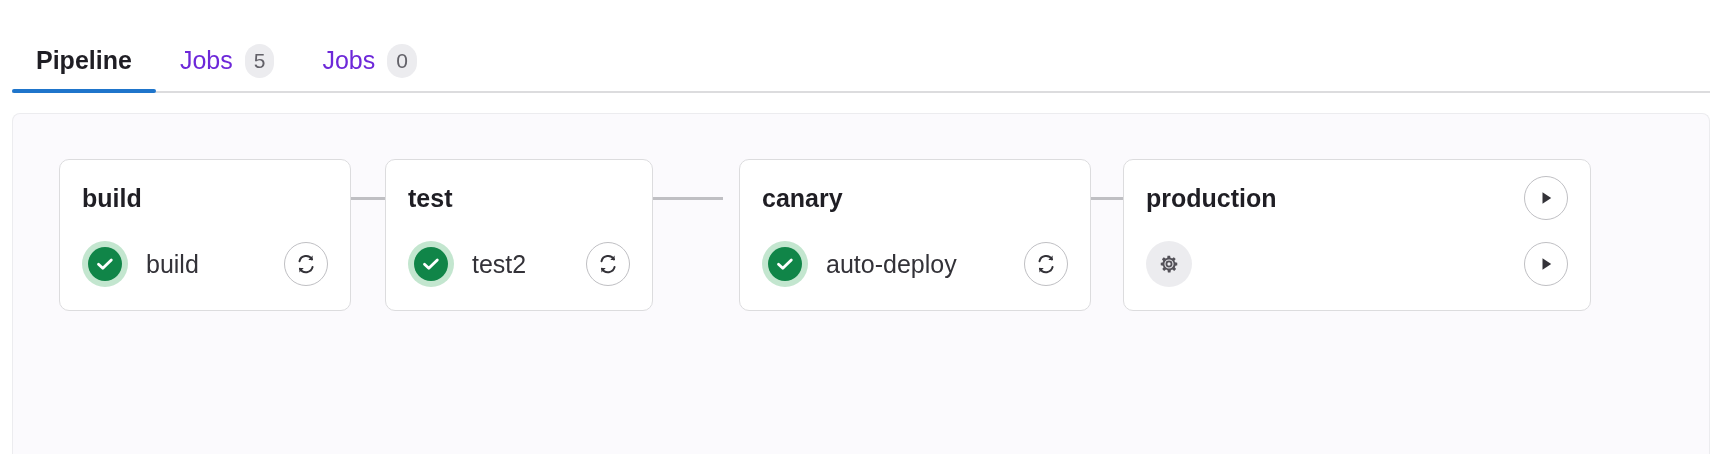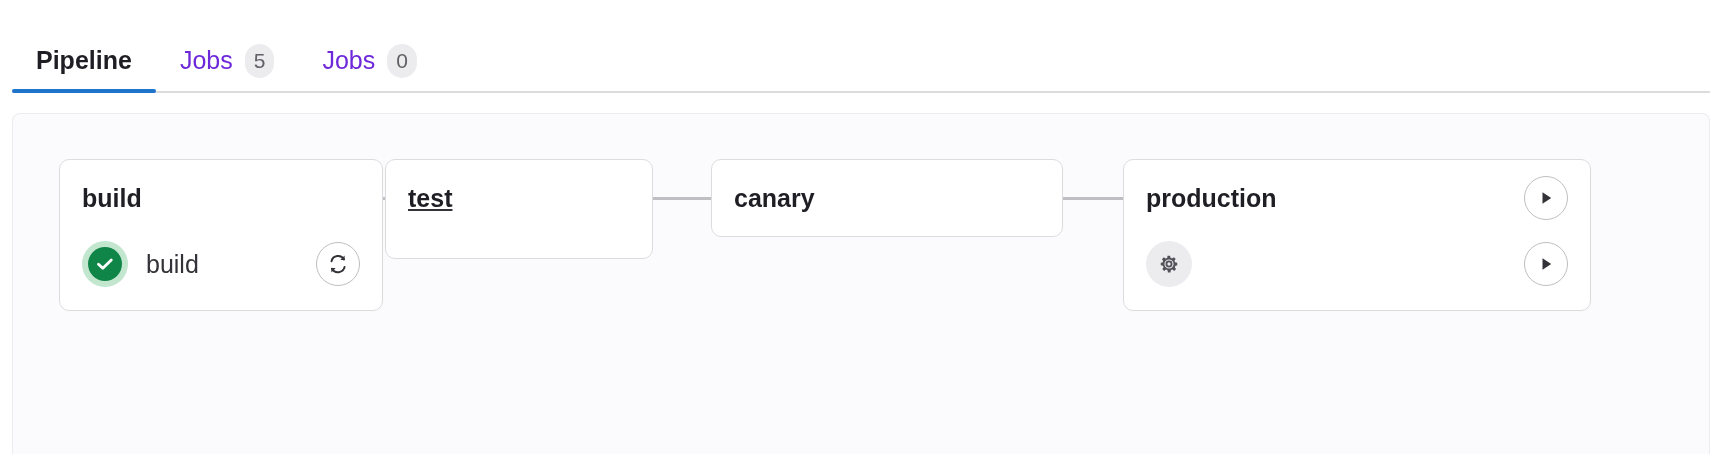--- a/index.html
+++ b/index.html
@@ -223,21 +223,21 @@
 </div>
 
 <div class="panel">
   <div class="graph">
 
     <div class="connector" style="left:312px;  width:72px;"></div>
     <div class="connector" style="left:638px;  width:72px;"></div>
     <div class="connector" style="left:1050px; width:72px;"></div>
 
     <div class="stage-col" style="left:46px; top:45px; width:268px;">
-      <div class="stage-card" style="width:324px;">
+      <div class="stage-card" style="width:292px;">
         <div class="stage-head">
           <span class="stage-title">build</span>
         </div>
         <div class="jobs">
           <div class="job-row">
             <span class="job-status success">
               <span class="inner">
                 <svg width="20" height="20" viewBox="0 0 20 20" aria-hidden="true">
                   <path d="M3.5 10.2 L7.8 14.3 L16.3 5.9" fill="none" stroke="#ffffff" stroke-width="2.8" stroke-linecap="round" stroke-linejoin="round"></path>
                 </svg>
@@ -251,36 +251,74 @@
                 <path d="M18.6 3.6 L18.6 7.9 L14.3 7.9 Z" fill="#333238"></path>
                 <path d="M5.4 20.4 L5.4 16.1 L9.7 16.1 Z" fill="#333238"></path>
               </svg>
             </span>
           </div>
         </div>
       </div>
     </div>
 
     <div class="stage-col" style="left:372px; top:45px; width:268px;">
-      <div class="stage-card" style="width:268px;text-decoration:underline;">
+      <div class="stage-card" style="width:268px;">
         <div class="stage-head">
           <span class="stage-title">test</span>
         </div>
         <div class="jobs">
 
 
+          <div class="job-row">
+            <span class="job-status success">
+              <span class="inner">
+                <svg width="20" height="20" viewBox="0 0 20 20" aria-hidden="true">
+                  <path d="M3.5 10.2 L7.8 14.3 L16.3 5.9" fill="none" stroke="#ffffff" stroke-width="2.8" stroke-linecap="round" stroke-linejoin="round"></path>
+                </svg>
+              </span>
+            </span>
+            <span class="job-name">test2</span>
+            <span class="action-btn job-action">
+              <svg width="24" height="24" viewBox="0 0 24 24" aria-hidden="true">
+                <path d="M5.5 9.2 A6.8 6.8 0 0 1 18 7.4" fill="none" stroke="#333238" stroke-width="2" stroke-linecap="round"></path>
+                <path d="M18.6 14.9 A6.8 6.8 0 0 1 6 16.7" fill="none" stroke="#333238" stroke-width="2" stroke-linecap="round"></path>
+                <path d="M18.6 3.6 L18.6 7.9 L14.3 7.9 Z" fill="#333238"></path>
+                <path d="M5.4 20.4 L5.4 16.1 L9.7 16.1 Z" fill="#333238"></path>
+              </svg>
+            </span>
+          </div>
 
         </div>
       </div>
     </div>
 
     <div class="stage-col" style="left:698px; top:45px; width:352px;">
-      <div class="stage-card" style="width:352px;">
+      <div class="stage-card" style="width:352px;margin-left:28px;">
         <div class="stage-head">
           <span class="stage-title">canary</span>
+        </div>
+        <div class="jobs">
+          <div class="job-row">
+            <span class="job-status success">
+              <span class="inner">
+                <svg width="20" height="20" viewBox="0 0 20 20" aria-hidden="true">
+                  <path d="M3.5 10.2 L7.8 14.3 L16.3 5.9" fill="none" stroke="#ffffff" stroke-width="2.8" stroke-linecap="round" stroke-linejoin="round"></path>
+                </svg>
+              </span>
+            </span>
+            <span class="job-name">auto-deploy</span>
+            <span class="action-btn job-action">
+              <svg width="24" height="24" viewBox="0 0 24 24" aria-hidden="true">
+                <path d="M5.5 9.2 A6.8 6.8 0 0 1 18 7.4" fill="none" stroke="#333238" stroke-width="2" stroke-linecap="round"></path>
+                <path d="M18.6 14.9 A6.8 6.8 0 0 1 6 16.7" fill="none" stroke="#333238" stroke-width="2" stroke-linecap="round"></path>
+                <path d="M18.6 3.6 L18.6 7.9 L14.3 7.9 Z" fill="#333238"></path>
+                <path d="M5.4 20.4 L5.4 16.1 L9.7 16.1 Z" fill="#333238"></path>
+              </svg>
+            </span>
+          </div>
         </div>
       </div>
     </div>
 
     <div class="stage-col" style="left:1110px; top:45px; width:468px;">
       <div class="stage-card" style="width:468px;">
         <div class="stage-head">
           <span class="stage-title">production</span>
           <span class="action-btn">
             <svg width="20" height="20" viewBox="0 0 20 20" aria-hidden="true">

